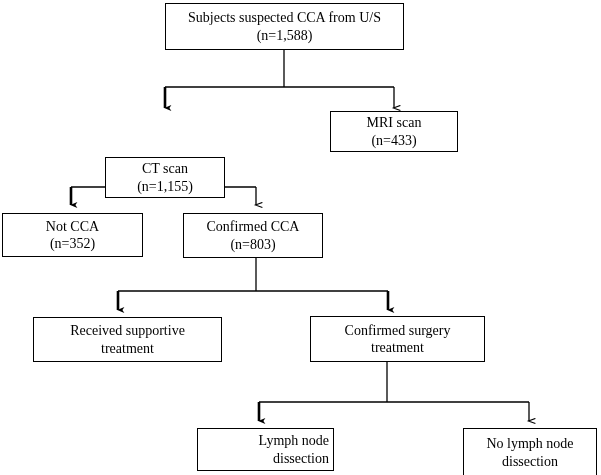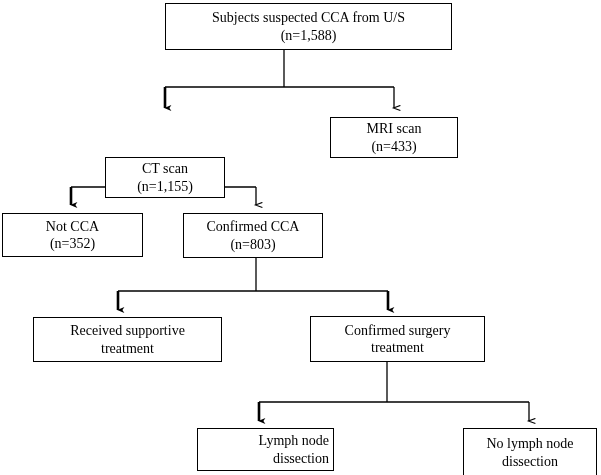--- a/index.html
+++ b/index.html
@@ -91,31 +91,31 @@
     <g>
       <path d="M387,362 L387,402" stroke="#000000" stroke-width="1.3" fill="none"></path>
       <path d="M259,402 L529,402" stroke="#000000" stroke-width="1.3" fill="none"></path>
       <path d="M259,402 L259,421" stroke="#000000" stroke-width="2.6" fill="none" marker-end="url(#ahThick)"></path>
     </g>
     <g>
       <path d="M529,402 L529,421" stroke="#000000" stroke-width="1.3" fill="none" marker-end="url(#ahThin)"></path>
     </g>
   </svg>
 
-  <div class="node" style="left:165px; top:3px; width:287px; height:47px;">
+  <div class="node" style="left:165px; top:3px; width:239px; height:47px;">
     <span class="l1">Subjects suspected CCA from U/S</span>
     <span class="l2">(n=1,588)</span>
   </div>
 
   <div class="node" style="left:105px; top:117px; width:120px; height:41px;margin-top:40px;">
     <span class="l1">CT scan</span>
     <span class="l2">(n=1,155)</span>
   </div>
 
-  <div class="node" style="left:330px; top:117px; width:128px; height:41px;">
+  <div class="node" style="left:330px; top:111px; width:128px; height:41px;">
     <span class="l1">MRI scan</span>
     <span class="l2">(n=433)</span>
   </div>
 
   <div class="node" style="left:2px; top:213px; width:141px; height:44px;">
     <span class="l1">Not CCA</span>
     <span class="l2">(n=352)</span>
   </div>
 
   <div class="node" style="left:183px; top:213px; width:140px; height:45px;">

